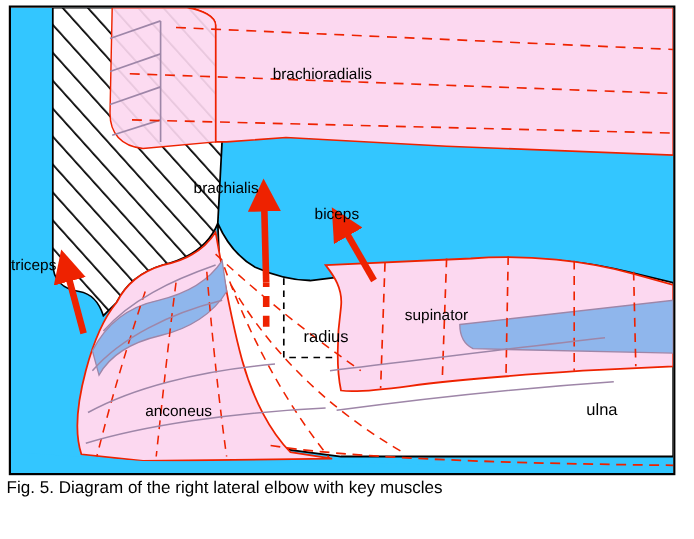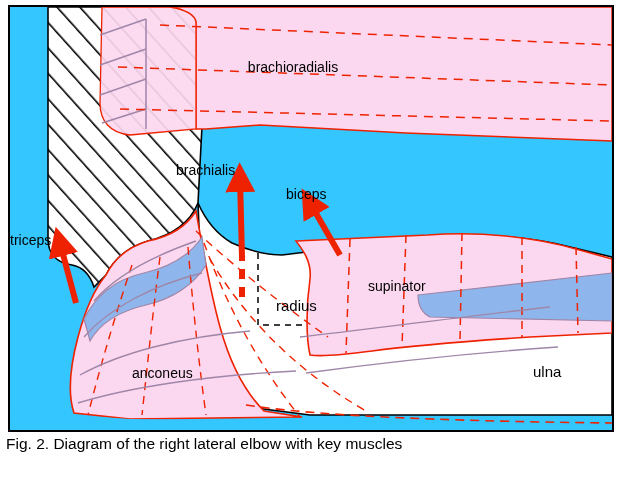--- a/index.html
+++ b/index.html
@@ -203,16 +203,16 @@
 
         <text class="bone-label" x="266" y="304">radius</text>
 
         <text class="bone-label" x="523" y="370">ulna</text>
 
       </g>
     </svg>
   </div>
 
   <div id="caption">
-    <span class="cap-line-1">Fig. 2. Diagram of the right lateral elbow with key muscles</span>
+    <span class="cap-line-1">Fig. 5. Diagram of the right lateral elbow with key muscles</span>
   </div>
 
 </div>
 
 </body></html>

